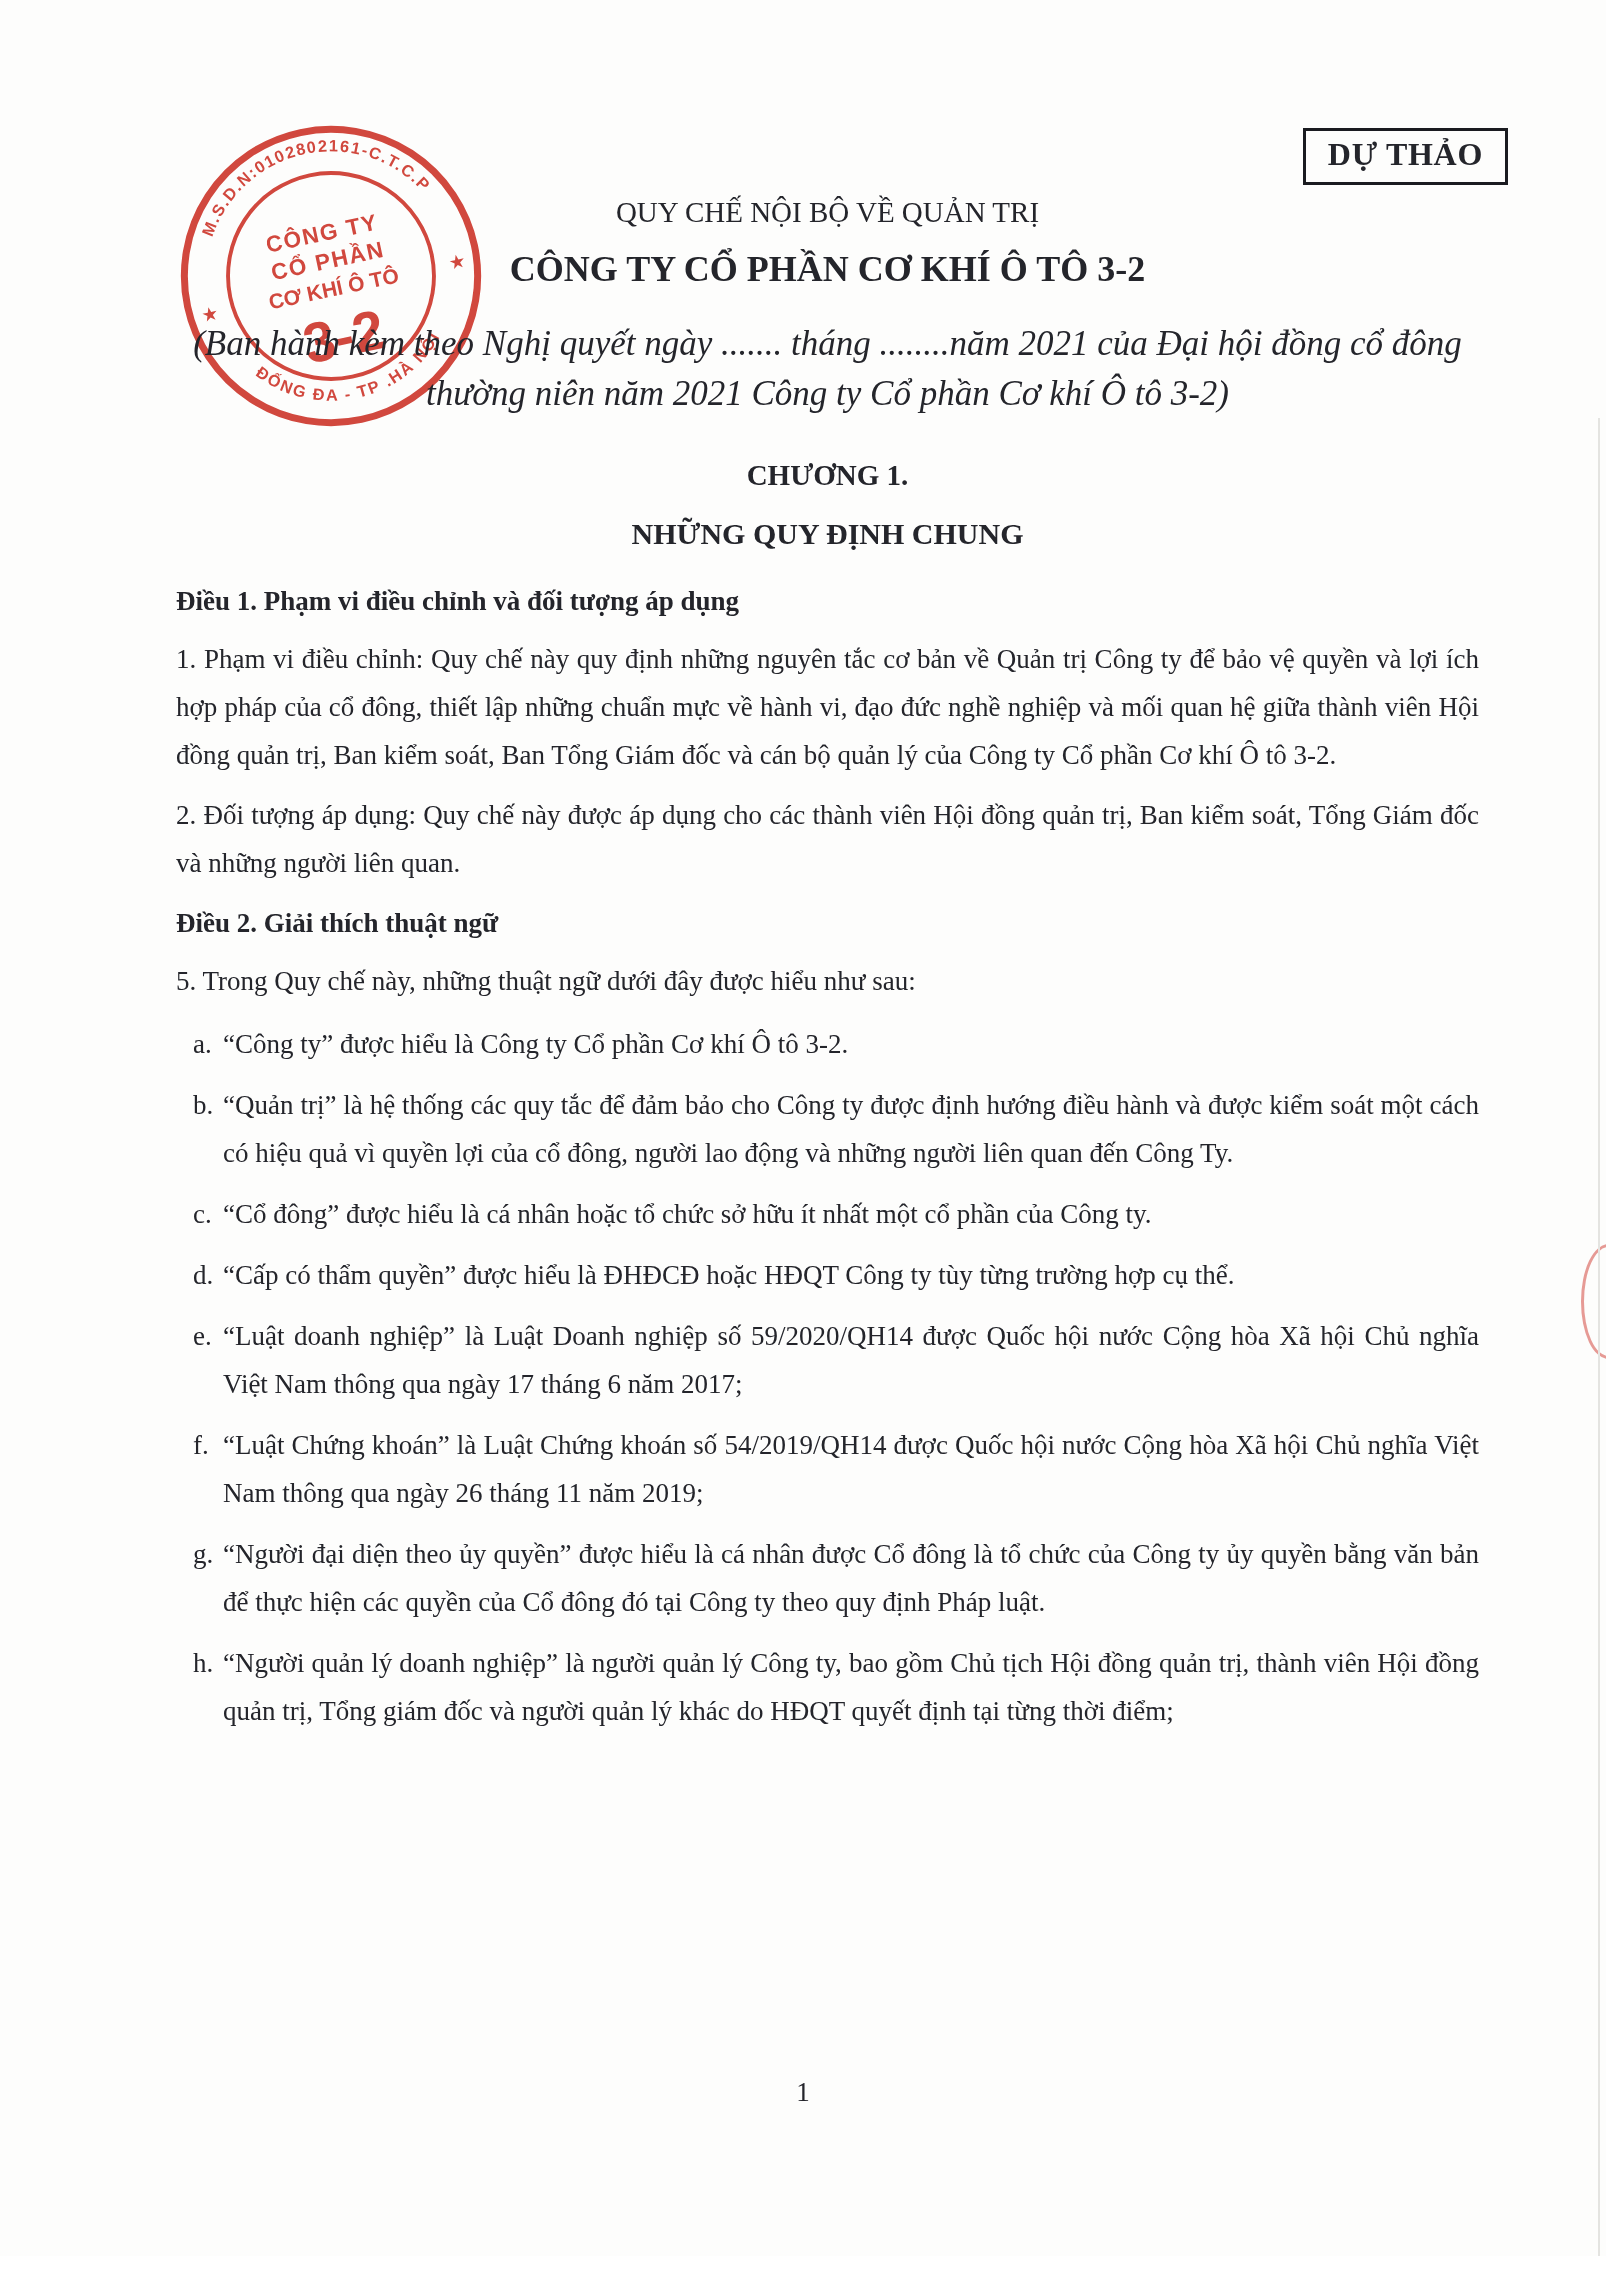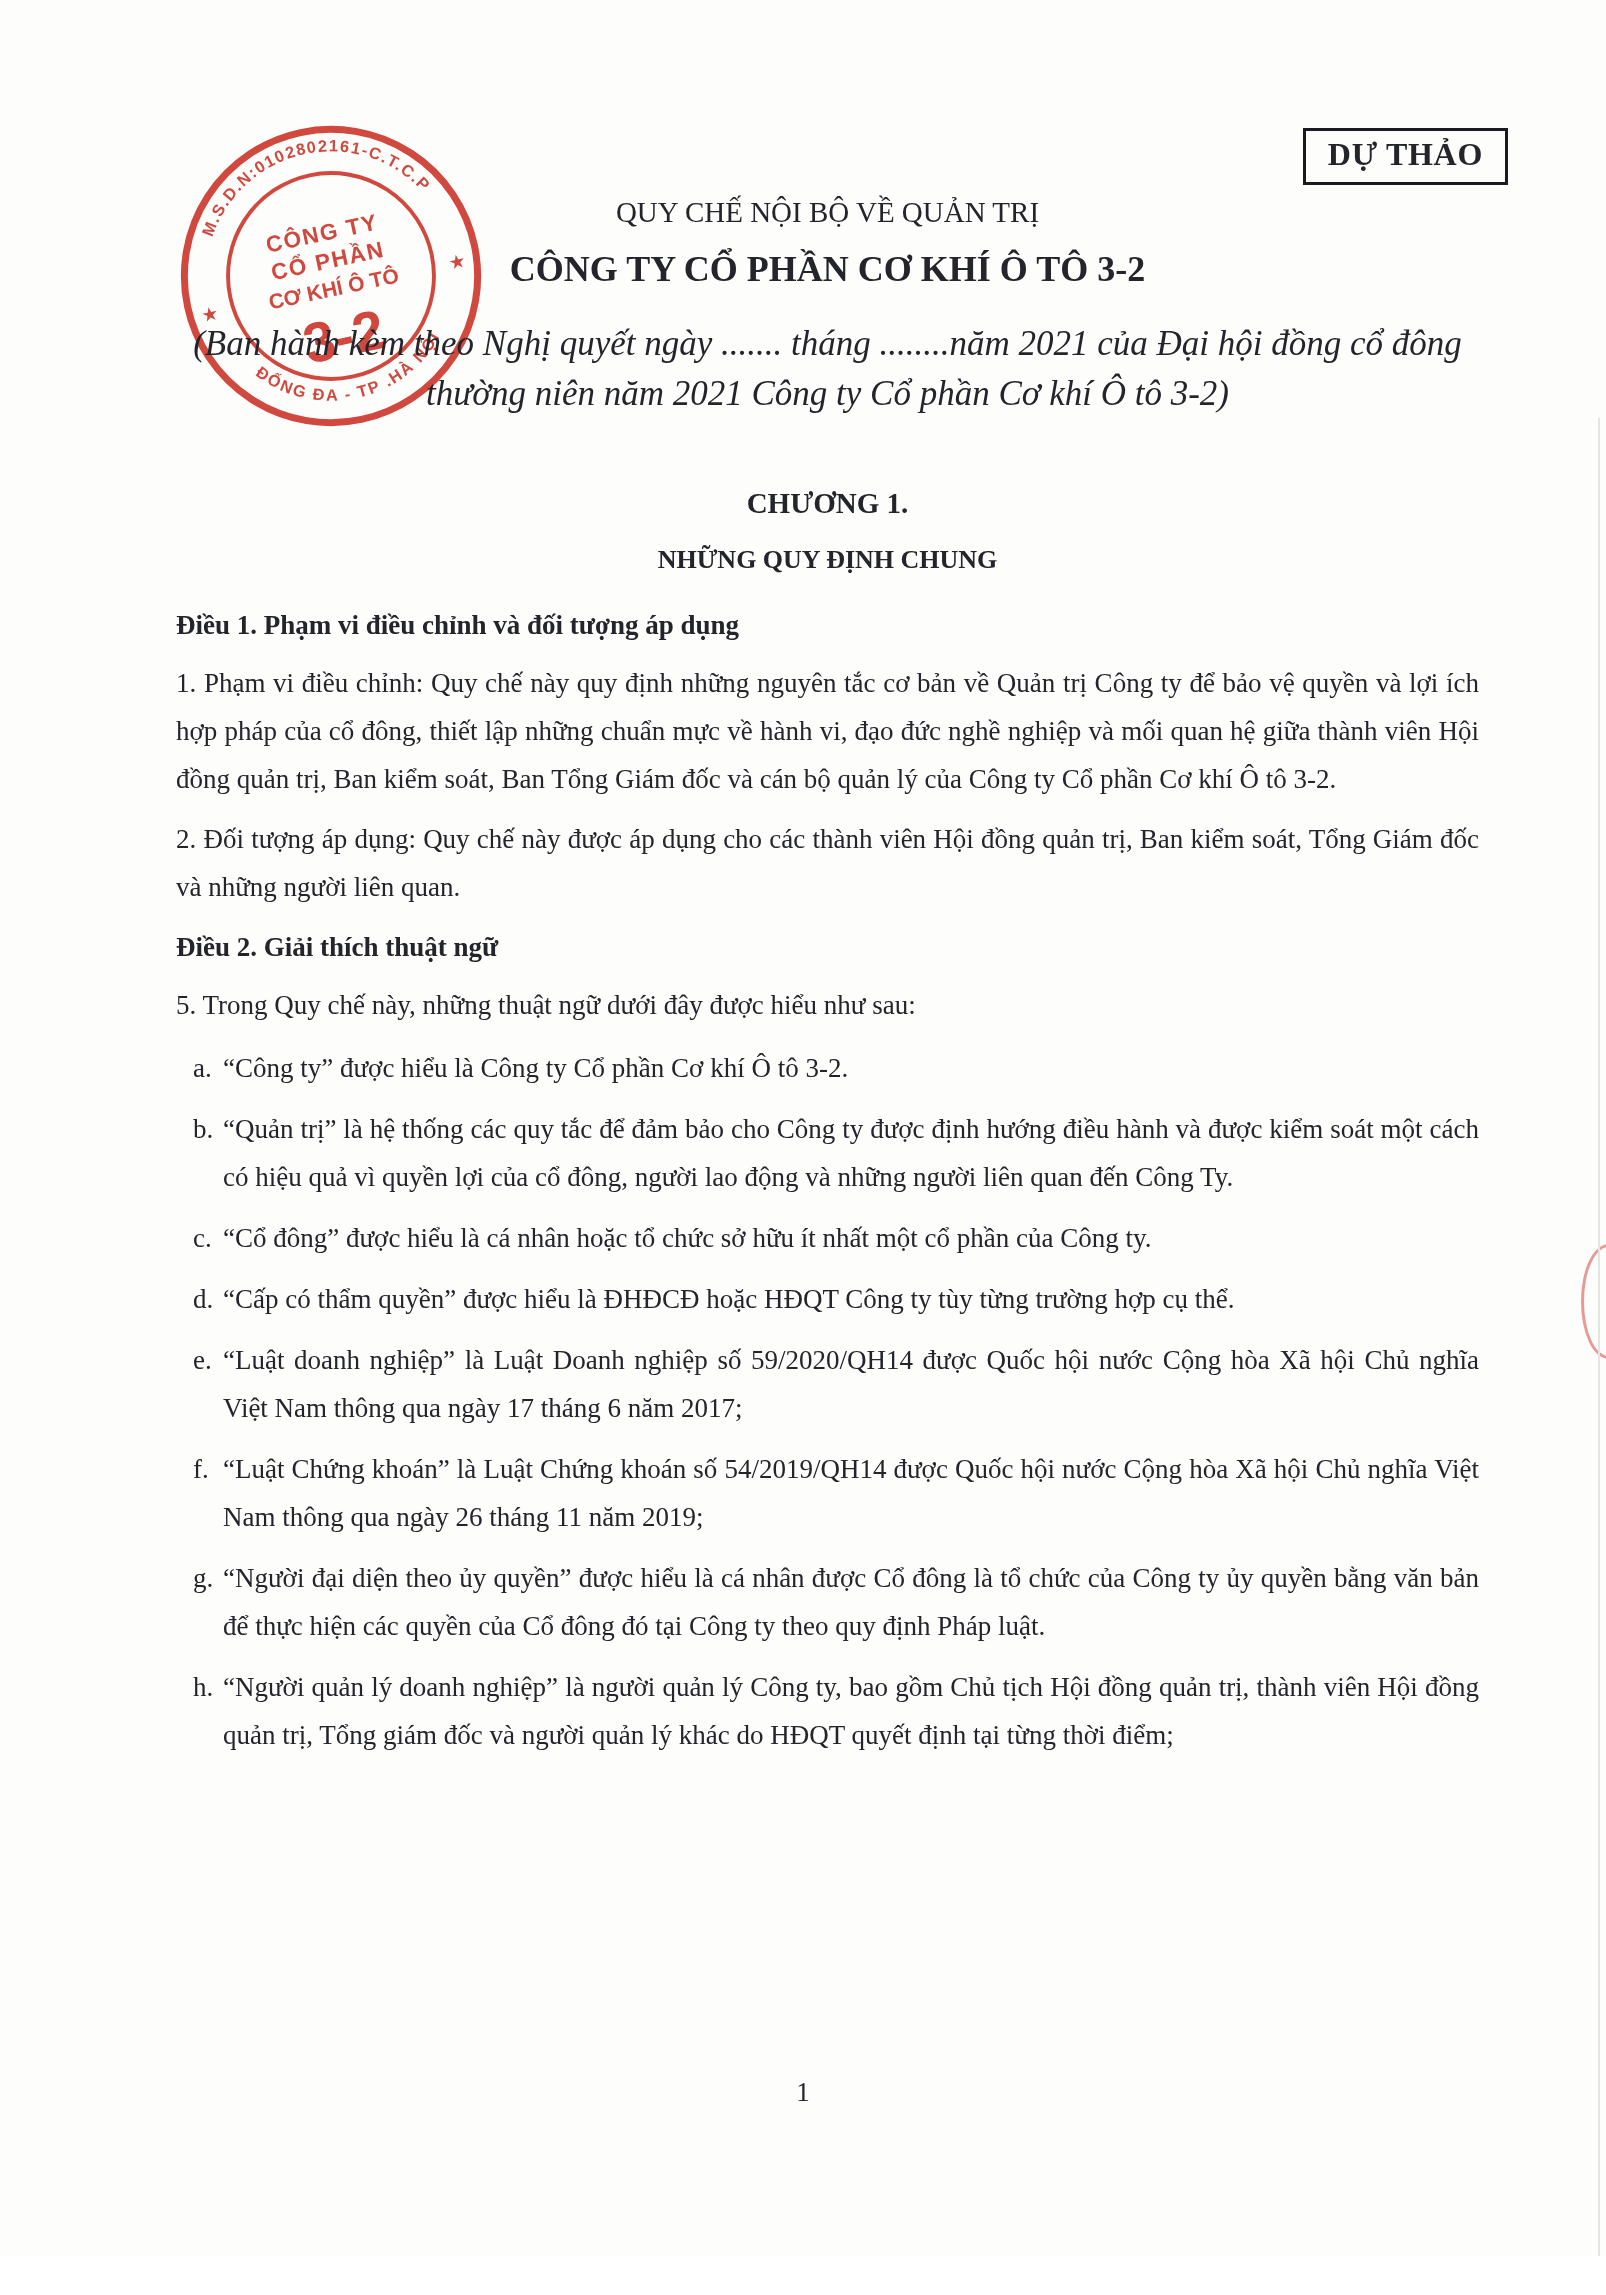--- a/index.html
+++ b/index.html
@@ -24,23 +24,23 @@
     width:312px; height:312px;
     transform:rotate(-12deg);
     opacity:.92;
     mix-blend-mode:multiply;
   }
   .doc { position:absolute; left:176px; top:0; width:1303px; }
   .doc-header { text-align:center; padding-top:196px; }
   .doc-title-1 { font-size:29px; font-weight:normal; }
   .doc-title-2 { font-size:36px; font-weight:bold; margin-top:19px; }
   .doc-subtitle { font-style:italic; font-size:35px; line-height:50px; margin-top:29px; }
-  .chapter { text-align:center; margin-top:68px; }
+  .chapter { text-align:center; margin-top:40px; }
   .chapter-number { font-size:29px; font-weight:bold; }
-  .chapter-title { font-size:26px; font-weight:bold; margin-top:25px; }
+  .chapter-title { font-size:30px; font-weight:bold; margin-top:25px; }
   .doc-body { margin-top:26px; font-size:27px; line-height:48px; text-align:justify; }
   .article-heading { font-weight:bold; margin-bottom:10.4px; text-align:left; }
   .para { margin-bottom:11.8px; }
   .term-list { margin-top:14.4px; }
   .term-item { position:relative; padding-left:47px; margin-bottom:13px; }
   .term-label { position:absolute; left:17px; top:0; }
   .page-number { position:absolute; left:0; width:100%; text-align:center; top:2077px; font-size:27px; }
   
   .edge-stamp-mark {
     position:absolute; right:-30px; top:1244px;

